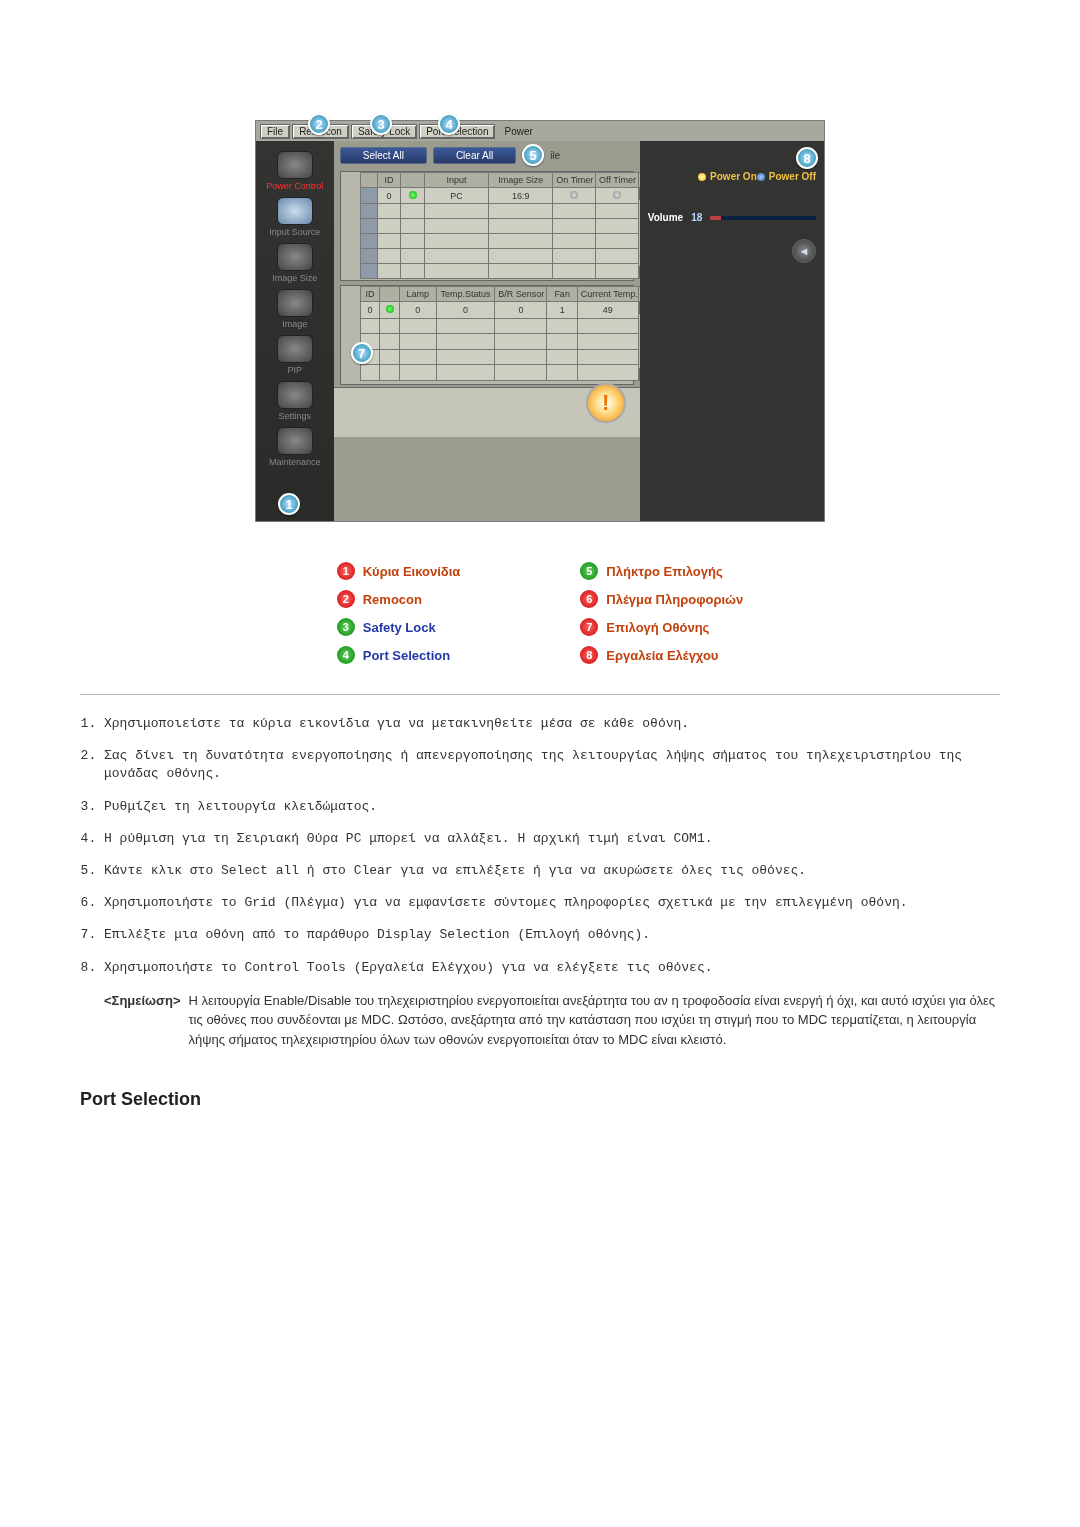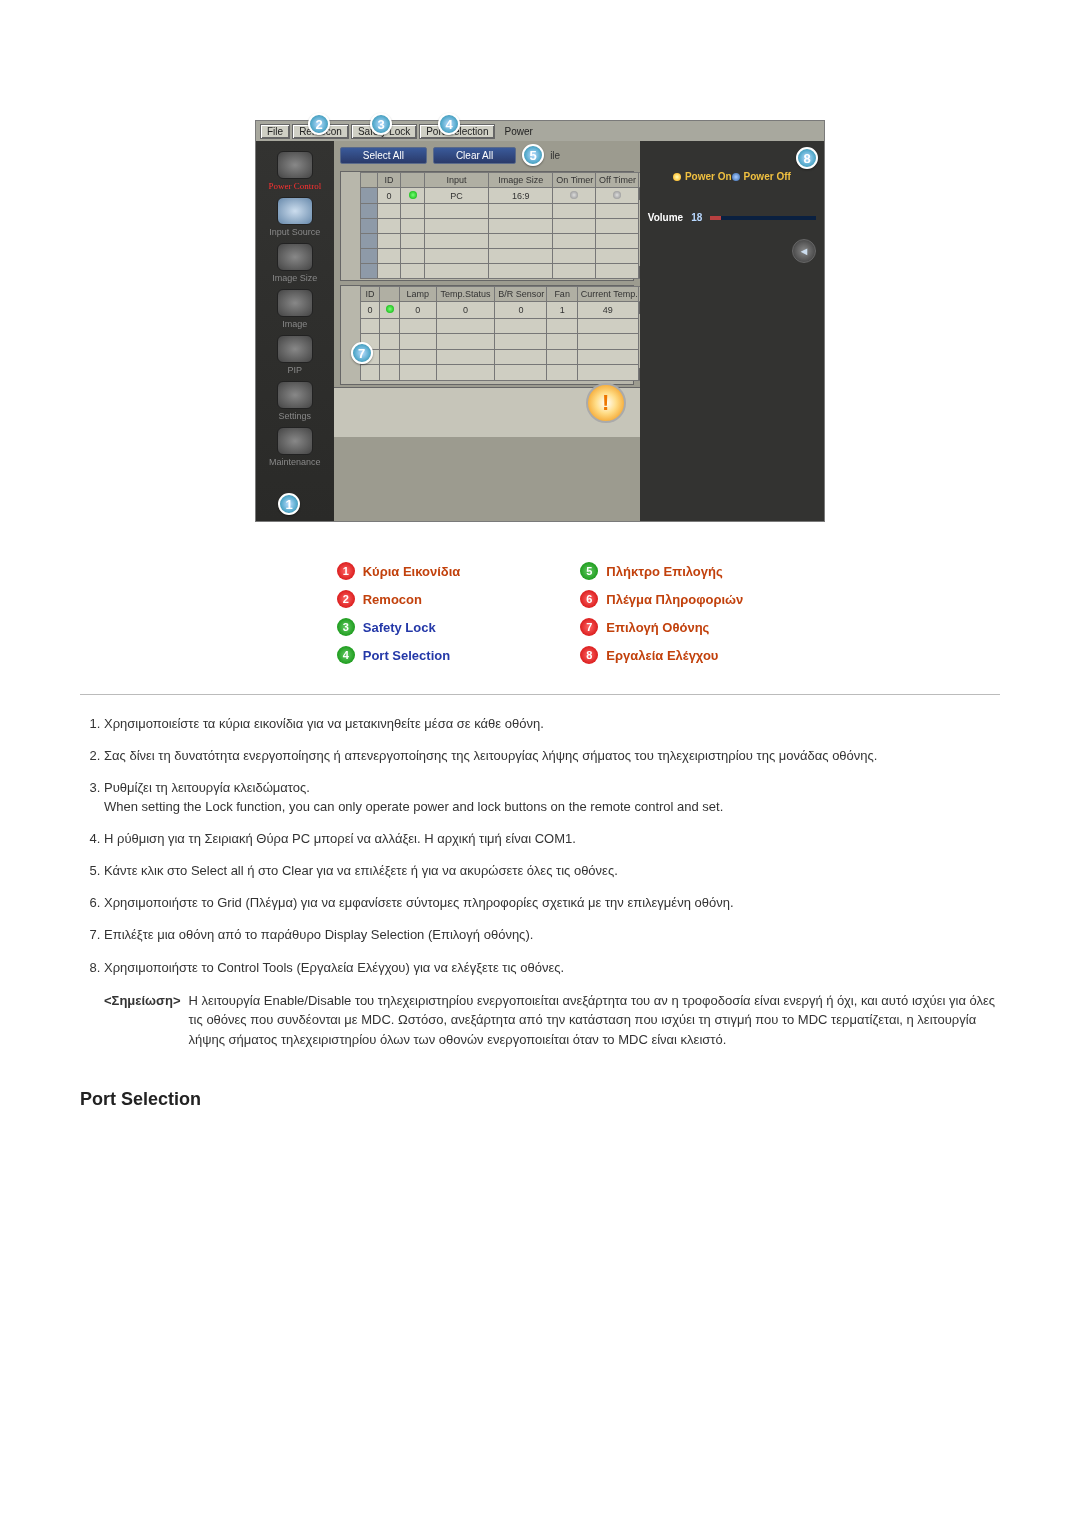--- a/index.html
+++ b/index.html
@@ -101,21 +101,21 @@
     width: 36px; height: 28px;
     margin: 0 auto 2px auto;
     border-radius: 6px;
     background: radial-gradient(#888, #444);
     border: 1px solid #222;
   }
   .side-label {
     font-size: 9px;
     color: #888;
   }
-  .side-label.active { color: #ff3030; font-family: Liberation Serif, serif; }
+  .side-label.active { color: #ff3030; }
   .main-area {
     flex: 1;
     display: flex;
     flex-direction: column;
     background: #9c9b8f;
   }
   .toolbar {
     height: 28px;
     display: flex;
     align-items: center;
@@ -195,21 +195,21 @@
   .side-panel {
     width: 200px;
     background: #333331;
     position: relative;
     padding: 30px 8px;
     color: #ddd;
     font-size: 10px;
   }
   .power-row {
     display: flex;
-    justify-content: center;
+    justify-content: flex-end;
     margin-bottom: 30px;
   }
   .power-btn {
     display: flex;
     align-items: center;
     gap: 4px;
   }
   .pwr-dot {
     width: 8px; height: 8px; border-radius: 50%;
   }
@@ -329,20 +329,21 @@
   
   ol.notes {
     padding-left: 24px;
     margin: 0 0 14px 0;
   }
   ol.notes li {
     margin-bottom: 14px;
     line-height: 1.4;
     font-size: 13px;
     color: #333;
+    font-family: Liberation Mono, monospace;
   }
   .note-block {
     display: flex;
     margin: 6px 0 0 24px;
     font-size: 13px;
     line-height: 1.5;
   }
   .note-block .note-key {
     font-weight: bold;
     white-space: nowrap;
@@ -660,21 +661,20 @@
     </div>
   </div>
 
   <hr class="sep">
 
   <ol class="notes">
     <li>Χρησιμοποιείστε τα κύρια εικονίδια για να μετακινηθείτε μέσα σε κάθε οθόνη.</li>
     <li>Σας δίνει τη δυνατότητα ενεργοποίησης ή απενεργοποίησης της λειτουργίας λήψης σήματος του τηλεχειριστηρίου της μονάδας οθόνης.</li>
     <li>
       <span>Ρυθμίζει τη λειτουργία κλειδώματος.</span><br>
-      <span>When setting the Lock function, you can only operate power and lock buttons on the remote control and set.</span>
     </li>
     <li>Η ρύθμιση για τη Σειριακή Θύρα PC μπορεί να αλλάξει. Η αρχική τιμή είναι COM1.</li>
     <li>Κάντε κλικ στο Select all ή στο Clear για να επιλέξετε ή για να ακυρώσετε όλες τις οθόνες.</li>
     <li>Χρησιμοποιήστε το Grid (Πλέγμα) για να εμφανίσετε σύντομες πληροφορίες σχετικά με την επιλεγμένη οθόνη.</li>
     <li>Επιλέξτε μια οθόνη από το παράθυρο Display Selection (Επιλογή οθόνης).</li>
     <li>Χρησιμοποιήστε το Control Tools (Εργαλεία Ελέγχου) για να ελέγξετε τις οθόνες.</li>
   </ol>
 
   <div class="note-block">
     <span class="note-key">&lt;Σημείωση&gt;</span>

